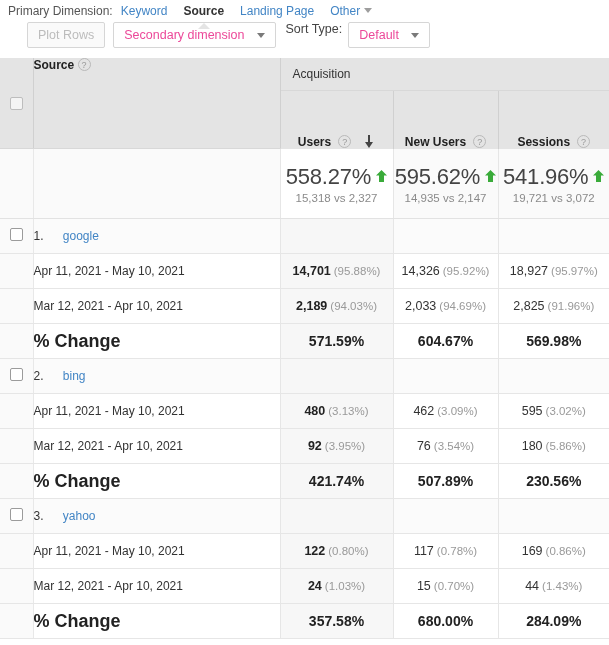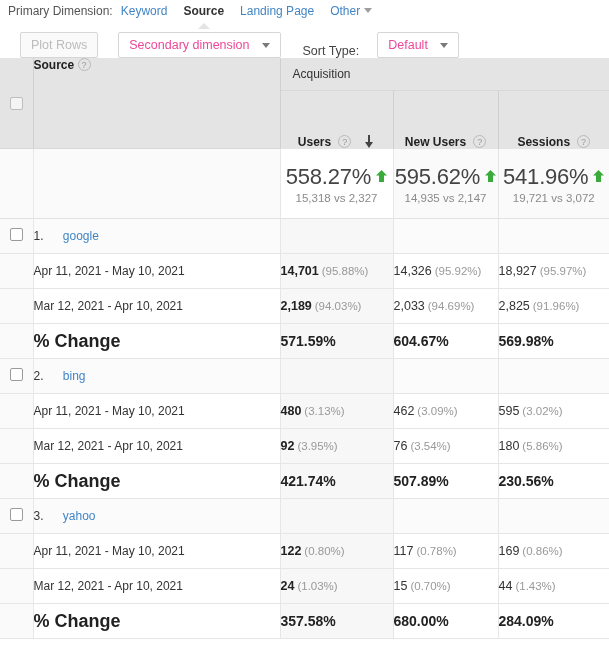--- a/index.html
+++ b/index.html
@@ -54,23 +54,23 @@
     border-right: 4px solid transparent;
     border-top: 5px solid #9e9e9e;
     margin-left: 4px;
     vertical-align: 2px;
   }
 
   
   .toolbar {
     height: 36px;
     display: flex;
-    align-items: flex-end;
-    padding-left: 20px;
-    gap: 12px;
+    align-items: flex-start;
+    padding-left: 27px;
+    gap: 0px;
   }
   .btn {
     height: 26px;
     border: 1px solid #d6d6d6;
     border-radius: 2px;
     background: #fff;
     font-size: 12.5px;
     color: #ec4899;
     display: flex;
     align-items: center;
@@ -257,21 +257,21 @@
     vertical-align: middle;
     padding-left: 56px;
     font-size: 18px;
     color: #222;
     font-weight: bold;
     white-space: nowrap;
   }
   .num-cell {
     background: #ffffff;
     vertical-align: middle;
-    text-align: left;
+    text-align: center;
     padding-right: 12px;
     border-left: 1px solid #e6e6e6;
     white-space: nowrap;
   }
   .num-cell.hl { background: #f7f7f7; }
   .num-main { font-size: 12.5px; color: #222; font-weight: bold; }
   .num-main.soft { font-weight: normal; color: #333; }
   .num-pct { font-size: 11.5px; color: #999; margin-left: 3px; }
   .num-chg { font-size: 14px; color: #222; font-weight: bold; }
 </style>

